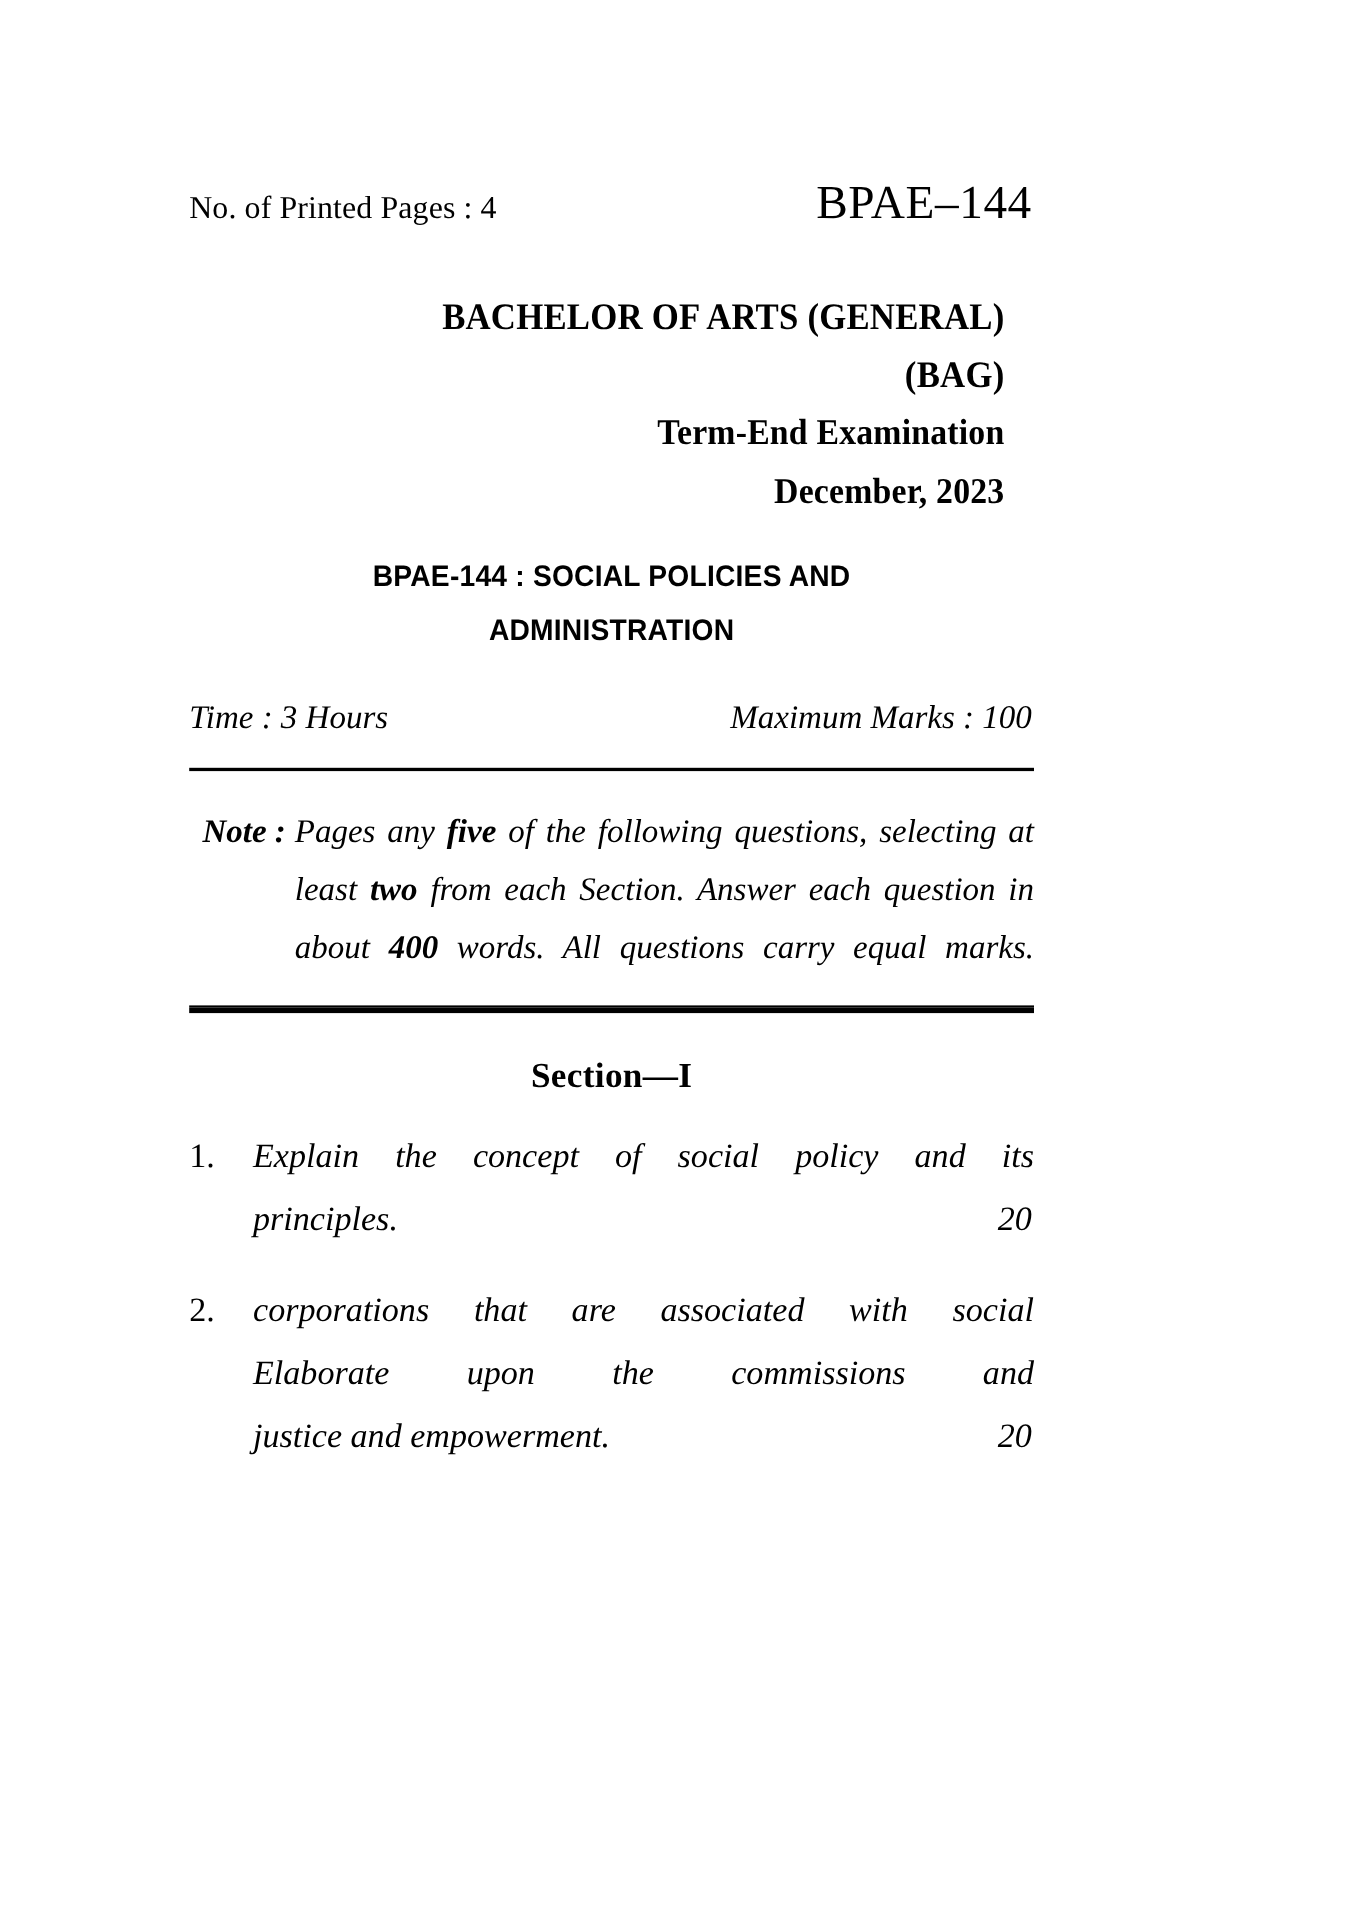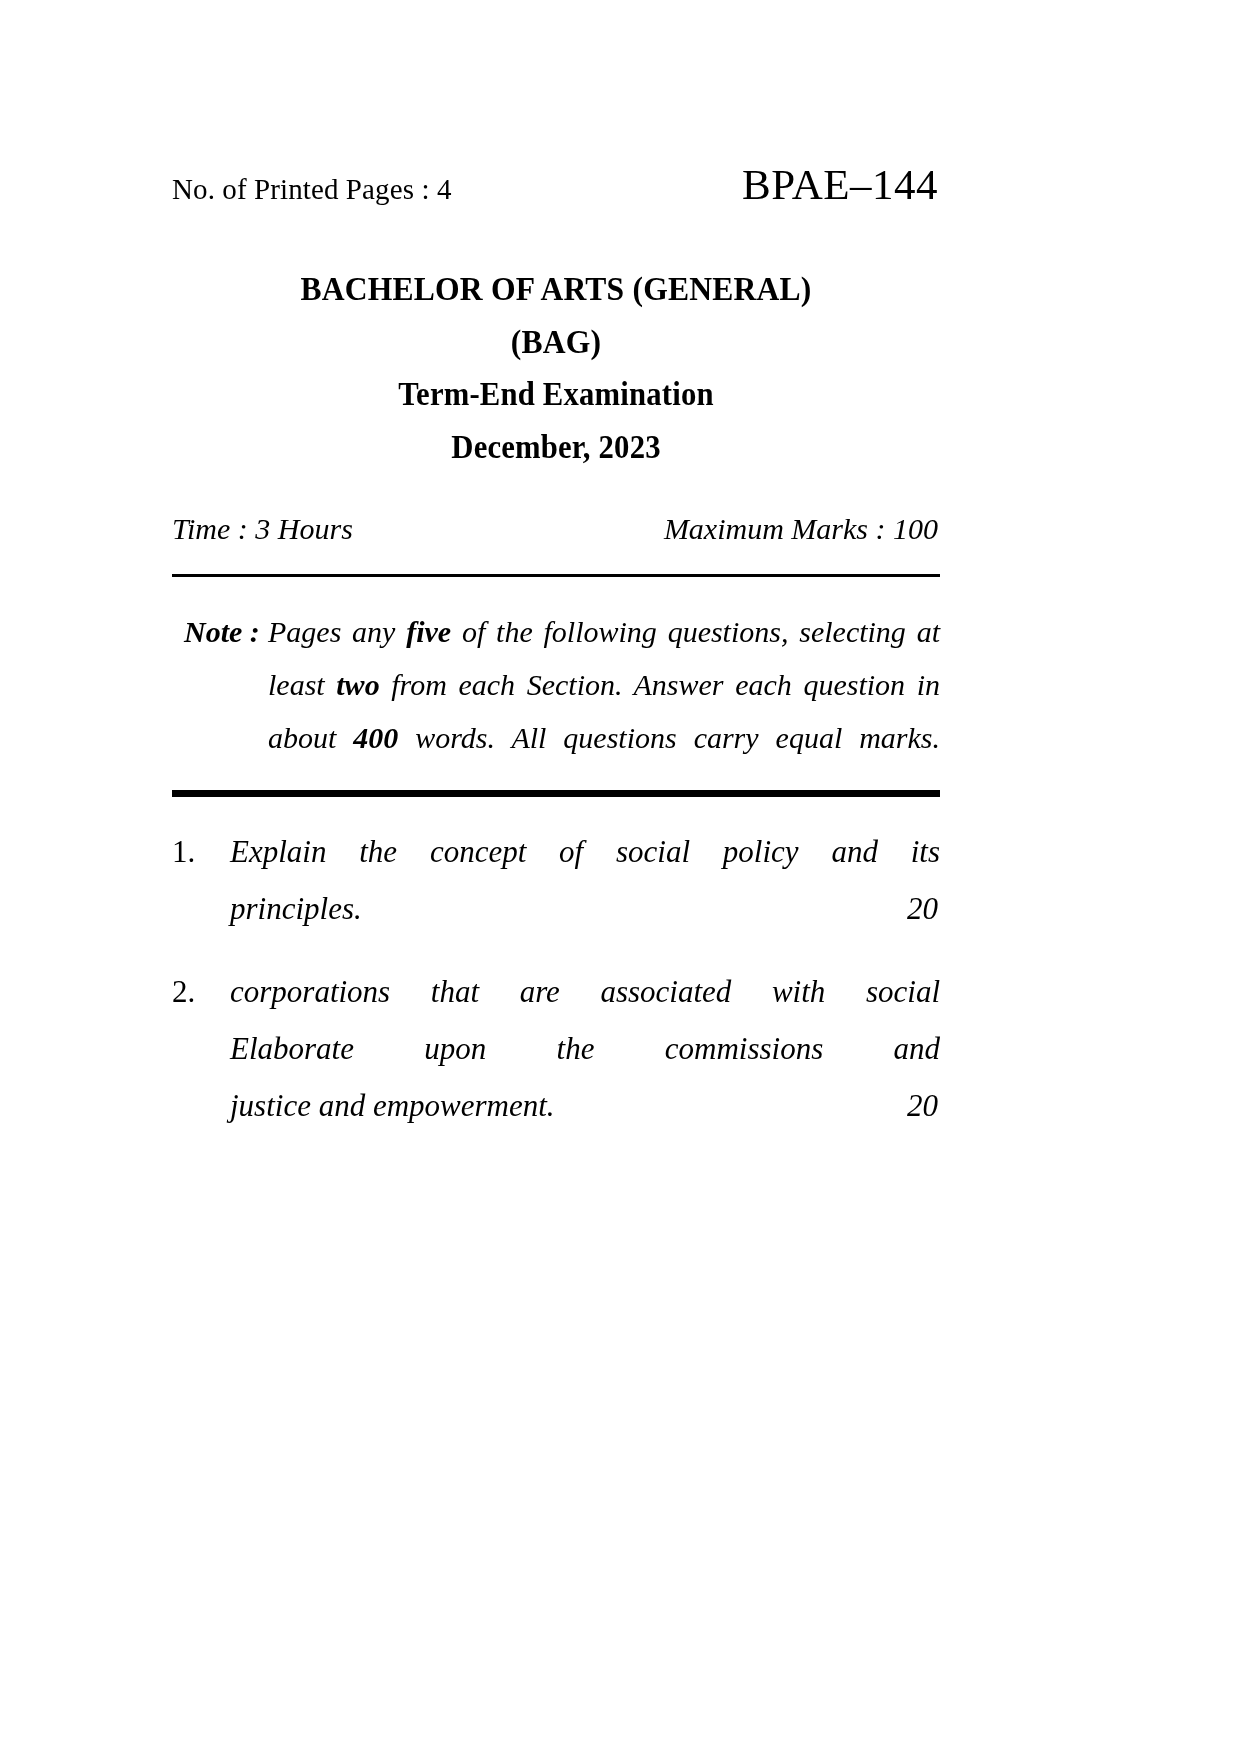--- a/index.html
+++ b/index.html
@@ -48,21 +48,21 @@
     font-size: 43px;
     font-weight: normal;
     letter-spacing: 0.5px;
     white-space: nowrap;
     padding-right: 2px;
   }
 
   
   .title-block {
     margin-top: 46px;
-    text-align: center;
+    text-align: right;
   }
   .title-line {
     font-family: "Liberation Serif", serif;
     font-weight: bold;
     font-size: 34px;
     line-height: 53px;
     letter-spacing: 0.2px;
     transform: scaleX(0.93);
   }
   .title-line.t1 { font-size: 34px; }
@@ -218,39 +218,44 @@
       <div class="hdr-code">BPAE–144</div>
     </div>
 
     <div class="title-block">
       <div class="title-line t1">BACHELOR OF ARTS (GENERAL)</div>
       <div class="title-line t2">(BAG)</div>
       <div class="title-line t3">Term-End Examination</div>
       <div class="title-line t4">December, 2023</div>
     </div>
 
+    <div class="subject-block">
+      <div class="subject-line">BPAE-144 : SOCIAL POLICIES AND</div>
+      <div class="subject-line">ADMINISTRATION</div>
+    </div>
 
     <div class="meta-row">
       <div class="meta-left">Time : 3 Hours</div>
       <div class="meta-right">Maximum Marks : 100</div>
     </div>
 
     <div class="rule-single"></div>
 
     <div class="note-block">
       <div class="note-line">
         <div class="note-label">Note :</div>
         <div class="note-body">
           <p><span>Pages any </span><b>five</b><span> of the following questions, selecting at least </span><b>two</b><span> from each Section. Answer each question in about </span><b>400</b><span> words. All questions carry equal marks.</span></p>
         </div>
       </div>
     </div>
 
     <div class="rule-double"></div>
 
+    <div class="section-head">Section—I</div>
 
     <div class="q-list">
 
       <div class="q-item">
         <div class="q-num">1.</div>
         <div class="q-body">
           <p>Explain the concept of social policy and its</p>
           <div class="q-lastline">
             <span class="q-tail">principles.</span>
             <span class="q-marks">20</span>

